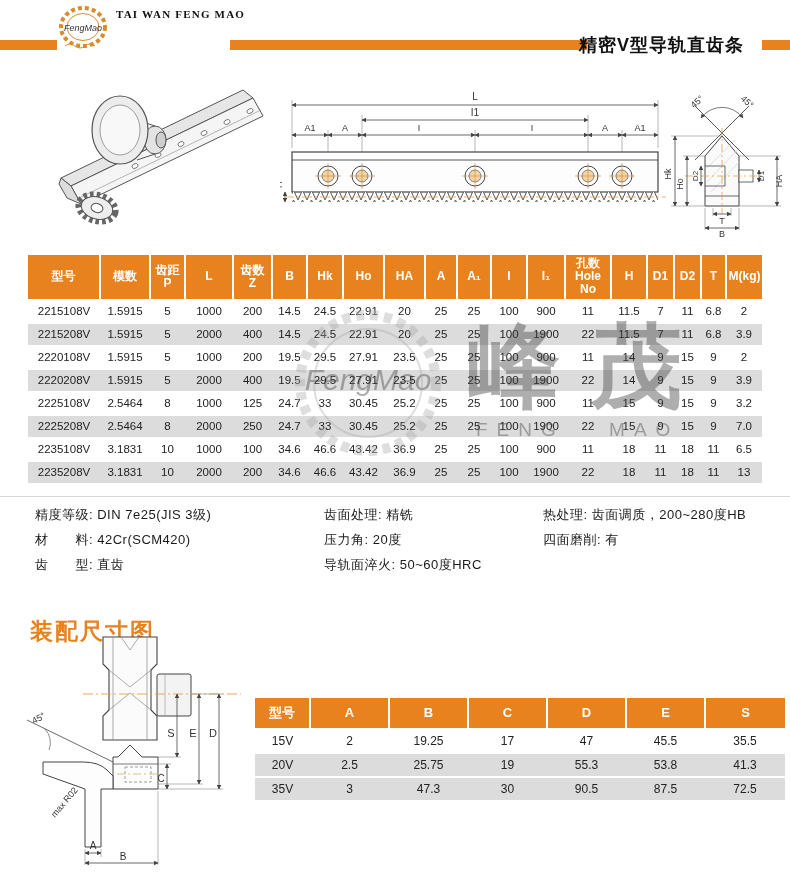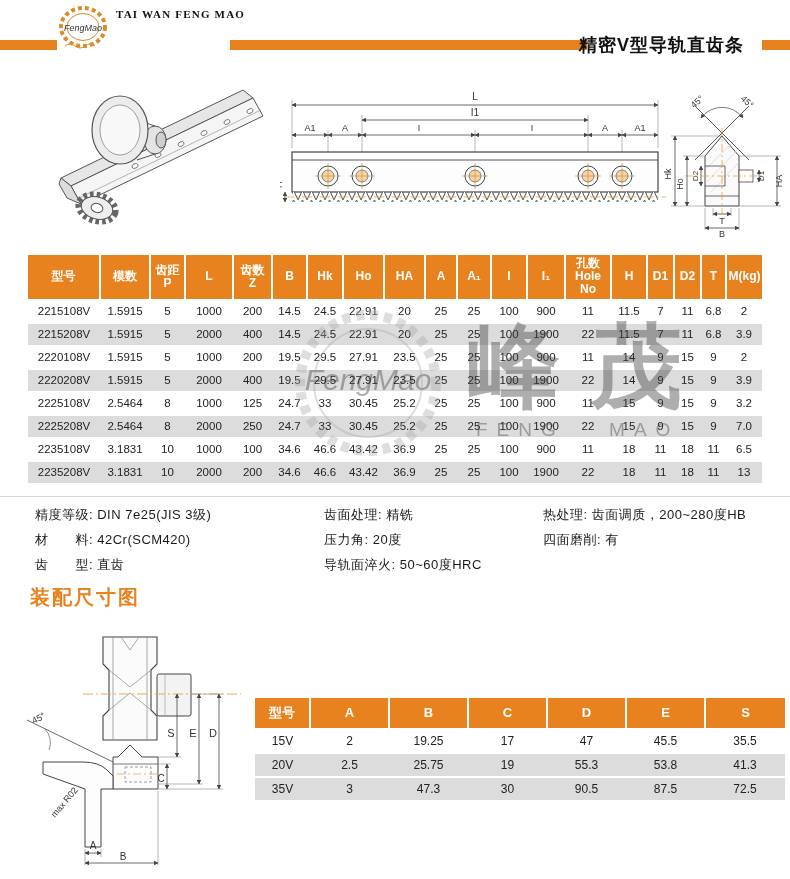--- a/index.html
+++ b/index.html
@@ -47,22 +47,22 @@
   .wm-en { font-size:19px; letter-spacing:9px; word-spacing:30px; margin-top:4px; margin-left:8px; white-space:nowrap; }
 
   
   .divider { position:absolute; left:0; top:496px; width:790px; height:1px; background:#d8d8d8; }
   .spec-col { position:absolute; top:506px; font-size:13px; }
   .spec-col div { margin-bottom:7px; letter-spacing:0.5px; }
   .spec-col-1 { left:35px; }
   .spec-col-2 { left:316px;margin-left:8px; }
   .spec-col-3 { left:543px; }
 
-  .assembly-title { position:absolute; left:30px; top:584px; color:#e8821e;
-                    font-size:20px; font-weight:bold; letter-spacing:2px; }
+  .assembly-title { position:absolute; left:30px; top:616px; color:#e8821e;
+                    font-size:23px; font-weight:bold; letter-spacing:2px; }
 </style>
 </head>
 <body>
 
 <div class="page">
 
   <svg class="logo-svg" width="56" height="50" viewBox="0 0 56 50">
     <ellipse cx="28" cy="23" rx="22" ry="19" fill="none" stroke="#d98c2b" stroke-width="4" stroke-dasharray="4 3"></ellipse>
     <ellipse cx="28" cy="23" rx="16" ry="13.5" fill="none" stroke="#d98c2b" stroke-width="1"></ellipse>
     <text x="28" y="27" text-anchor="middle" font-size="9" font-style="italic" fill="#d98c2b">FengMao</text>

